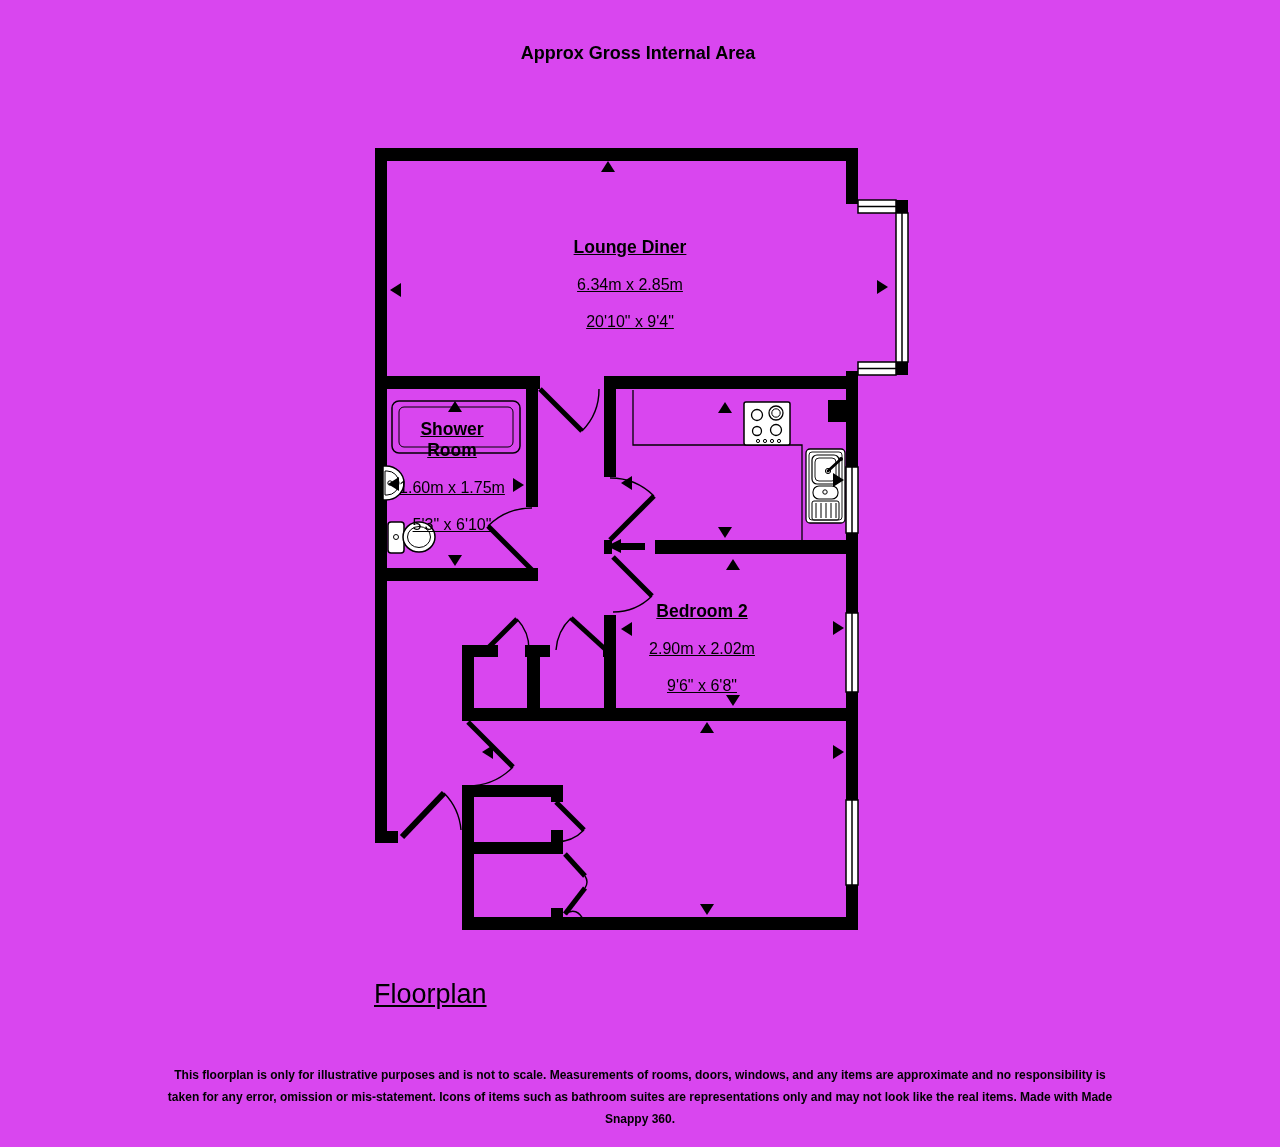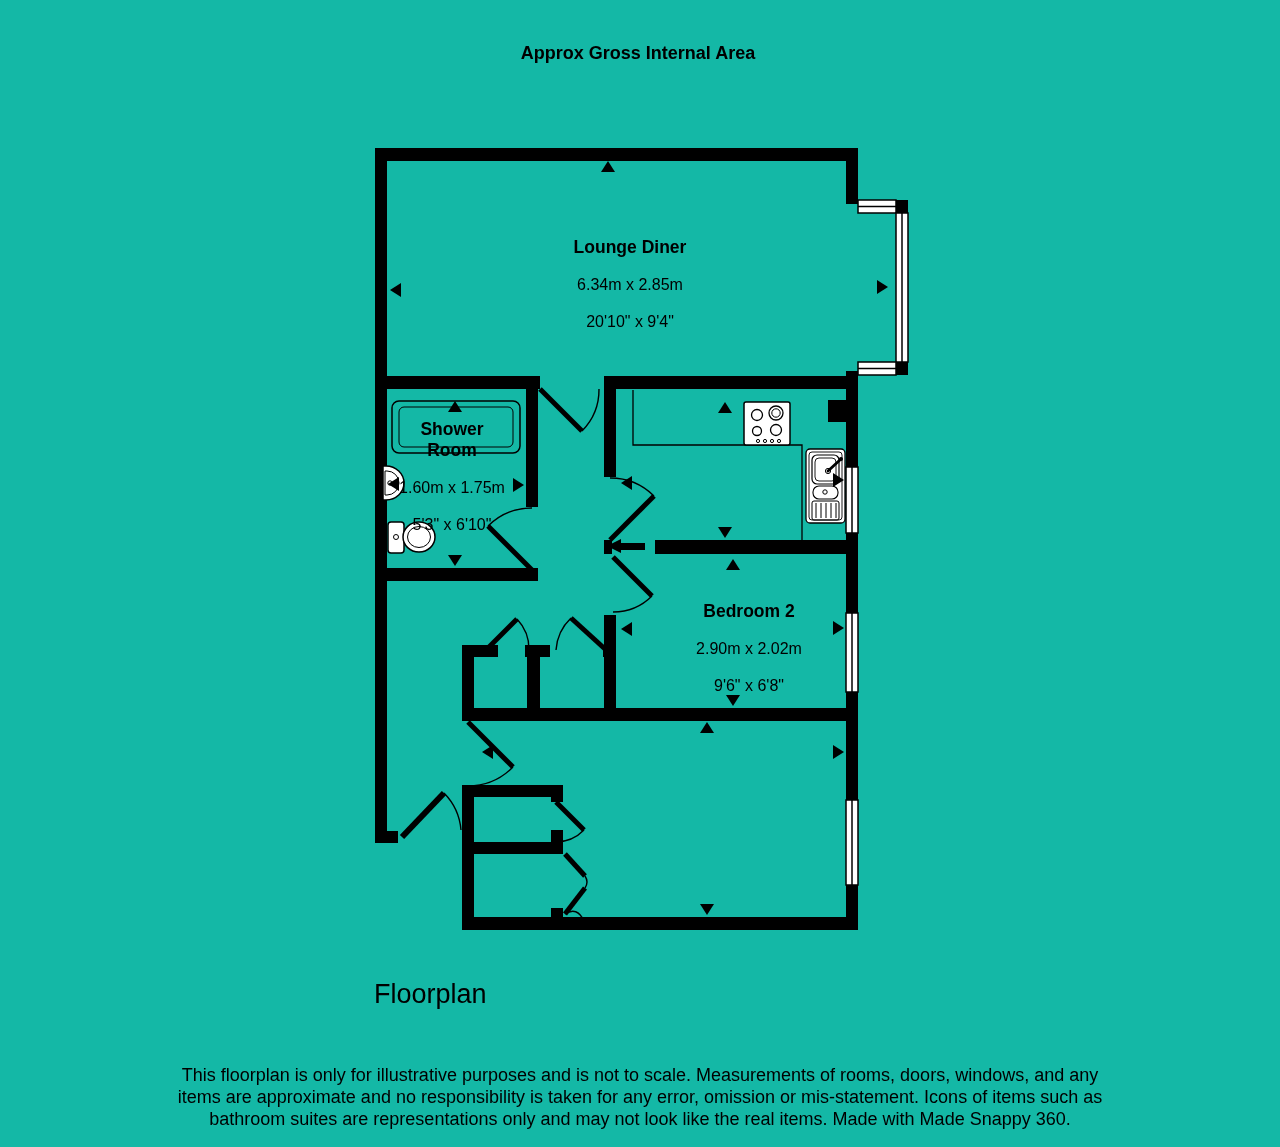--- a/index.html
+++ b/index.html
@@ -1,26 +1,26 @@
 <!DOCTYPE html>
 <html><head>
 <meta charset="utf-8">
 <style>
   html,body{margin:0;padding:0;background:#fff;}
-  #stage{position:relative;width:1280px;height:1147px;background:#14b8a6;overflow:hidden;
+  #stage{position:relative;width:1280px;height:1147px;background:#d946ef;overflow:hidden;
          font-family:"Liberation Sans", sans-serif;color:#000;}
   #plan-svg{position:absolute;left:0;top:0;}
   .abs{position:absolute;}
   .ctr{text-align:center;}
   .title{font-size:18px;font-weight:bold;line-height:24px;}
-  .room-label{line-height:21px;}
+  .room-label{line-height:21px;text-decoration:underline;}
   .room-name{font-size:17.5px;font-weight:bold;}
   .room-dim{font-size:16px;margin-top:16px;}
   .plan-caption{font-size:27px;}
-  .disclaimer{font-size:18px;line-height:22px;}
+  .disclaimer{font-size:12px;line-height:22px;font-weight:bold;}
   .wrapname{width:92px;margin:8px auto;}
 </style>
 </head>
 <body>
 
 <div id="stage">
 
   <svg id="plan-svg" width="1280" height="1147" viewBox="0 0 1280 1147">
 
     <g fill="#000000">
@@ -223,24 +223,24 @@
     <div class="room-dim">20'10" x 9'4"</div>
   </div>
 
   <div class="abs ctr room-label" style="left:377px;top:411px;width:150px;">
     <div class="room-name wrapname">Shower Room</div>
     <div class="room-dim">1.60m x 1.75m</div>
     <div class="room-dim">5'3" x 6'10"</div>
   </div>
 
 
-  <div class="abs ctr room-label" style="left:649px;top:601px;width:200px;">
+  <div class="abs ctr room-label" style="left:602px;top:601px;width:200px;">
     <div class="room-name">Bedroom 2</div>
     <div class="room-dim">2.90m x 2.02m</div>
     <div class="room-dim">9'6" x 6'8"</div>
   </div>
 
 
-  <div class="abs plan-caption" style="left:374px;top:979px;">Floorplan</div>
+  <div class="abs plan-caption" style="left:374px;top:979px;text-decoration:underline;">Floorplan</div>
 
   <div class="abs ctr disclaimer" style="left:160px;top:1064px;width:960px;">This floorplan is only for illustrative purposes and is not to scale. Measurements of rooms, doors, windows, and any items are approximate and no responsibility is taken for any error, omission or mis-statement. Icons of items such as bathroom suites are representations only and may not look like the real items. Made with Made Snappy 360.</div>
 
 </div>
 
 </body></html>

